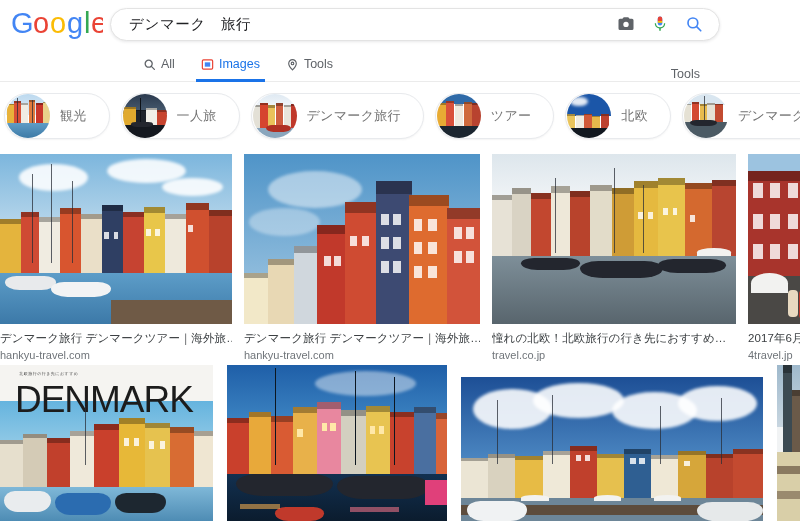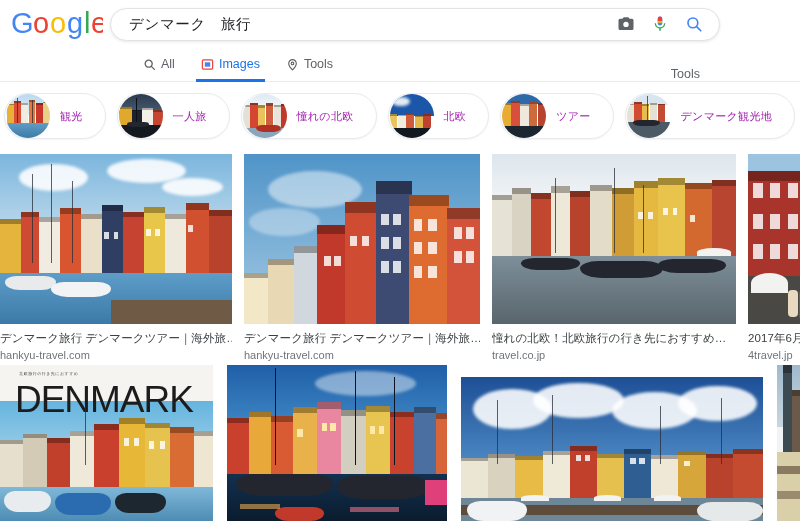--- a/index.html
+++ b/index.html
@@ -130,22 +130,22 @@
     box-shadow: 0 1px 2px rgba(60,64,67,0.06);
   }
   .chip-thumb {
     width: 44px; height: 44px;
     border-radius: 50%;
     flex: 0 0 44px;
     overflow: hidden;
     position: relative;
   }
   .chip-label {
-    font-size: 11px;
-    color: #a21caf;
+    font-size: 13px;
+    color: #737373;
     letter-spacing: 0.3px;
     white-space: nowrap;
   }
 
   
   .results {
     padding: 4px 0 0 0;
     overflow: hidden;
   }
   .row {
@@ -367,52 +367,52 @@
         <span class="water" style="height:22%;background:#8aa6bd"></span>
         <span class="bldg" style="left:0%;width:17%;height:54%;background:#e3e0d6;bottom:22%"></span>
         <span class="bldg" style="left:18%;width:17%;height:58%;background:#d6452f;bottom:22%"></span>
         <span class="bldg" style="left:36%;width:16%;height:52%;background:#eac15a;bottom:22%"></span>
         <span class="bldg" style="left:53%;width:17%;height:57%;background:#cf5d3f;bottom:22%"></span>
         <span class="bldg" style="left:71%;width:16%;height:53%;background:#e8e4da;bottom:22%"></span>
         <span class="bldg" style="left:88%;width:12%;height:56%;background:#c0392b;bottom:22%"></span>
         <span class="boat" style="left:30%;bottom:14%;width:58%;height:15%;background:#b03024"></span>
       </span>
     </span>
-    <span class="chip-label">憧れの北欧</span>
+    <span class="chip-label">デンマーク旅行</span>
+  </div>
+
+  <div class="chip">
+    <span class="chip-thumb">
+      <span class="scene">
+        <span class="sky" style="height:22%;background:#2f6aa8"></span>
+        <span class="water" style="height:28%;background:#1c2630"></span>
+        <span class="bldg" style="left:0%;width:20%;height:52%;background:#e8ab34;bottom:28%"></span>
+        <span class="bldg" style="left:21%;width:19%;height:56%;background:#d9503a;bottom:28%"></span>
+        <span class="bldg" style="left:41%;width:19%;height:50%;background:#efe9dd;bottom:28%"></span>
+        <span class="bldg" style="left:61%;width:19%;height:55%;background:#cf6a3c;bottom:28%"></span>
+        <span class="bldg" style="left:81%;width:19%;height:51%;background:#b8432f;bottom:28%"></span>
+      </span>
+    </span>
+    <span class="chip-label">ツアー</span>
   </div>
 
   <div class="chip">
     <span class="chip-thumb">
       <span class="scene">
         <span class="sky" style="height:50%;background:#1b56a8"></span>
         <span class="water" style="height:22%;background:#121820"></span>
         <span class="bldg" style="left:0%;width:18%;height:32%;background:#e9c45c;bottom:22%"></span>
         <span class="bldg" style="left:19%;width:18%;height:30%;background:#f0ece0;bottom:22%"></span>
         <span class="bldg" style="left:38%;width:18%;height:33%;background:#d15a38;bottom:22%"></span>
         <span class="bldg" style="left:57%;width:18%;height:29%;background:#e6b84c;bottom:22%"></span>
         <span class="bldg" style="left:76%;width:18%;height:32%;background:#bd4230;bottom:22%"></span>
         <span class="cloud" style="left:6%;top:6%;width:40%;height:22%"></span>
       </span>
     </span>
     <span class="chip-label">北欧</span>
-  </div>
-
-  <div class="chip">
-    <span class="chip-thumb">
-      <span class="scene">
-        <span class="sky" style="height:22%;background:#2f6aa8"></span>
-        <span class="water" style="height:28%;background:#1c2630"></span>
-        <span class="bldg" style="left:0%;width:20%;height:52%;background:#e8ab34;bottom:28%"></span>
-        <span class="bldg" style="left:21%;width:19%;height:56%;background:#d9503a;bottom:28%"></span>
-        <span class="bldg" style="left:41%;width:19%;height:50%;background:#efe9dd;bottom:28%"></span>
-        <span class="bldg" style="left:61%;width:19%;height:55%;background:#cf6a3c;bottom:28%"></span>
-        <span class="bldg" style="left:81%;width:19%;height:51%;background:#b8432f;bottom:28%"></span>
-      </span>
-    </span>
-    <span class="chip-label">ツアー</span>
   </div>
 
   <div class="chip">
     <span class="chip-thumb">
       <span class="scene">
         <span class="sky" style="height:26%;background:#d9e6f0"></span>
         <span class="water" style="height:36%;background:#4b5a64"></span>
         <span class="bldg" style="left:0%;width:17%;height:42%;background:#e5e1d4;bottom:36%"></span>
         <span class="bldg" style="left:18%;width:17%;height:45%;background:#d34a33;bottom:36%"></span>
         <span class="bldg" style="left:36%;width:16%;height:41%;background:#e8bb4e;bottom:36%"></span>

